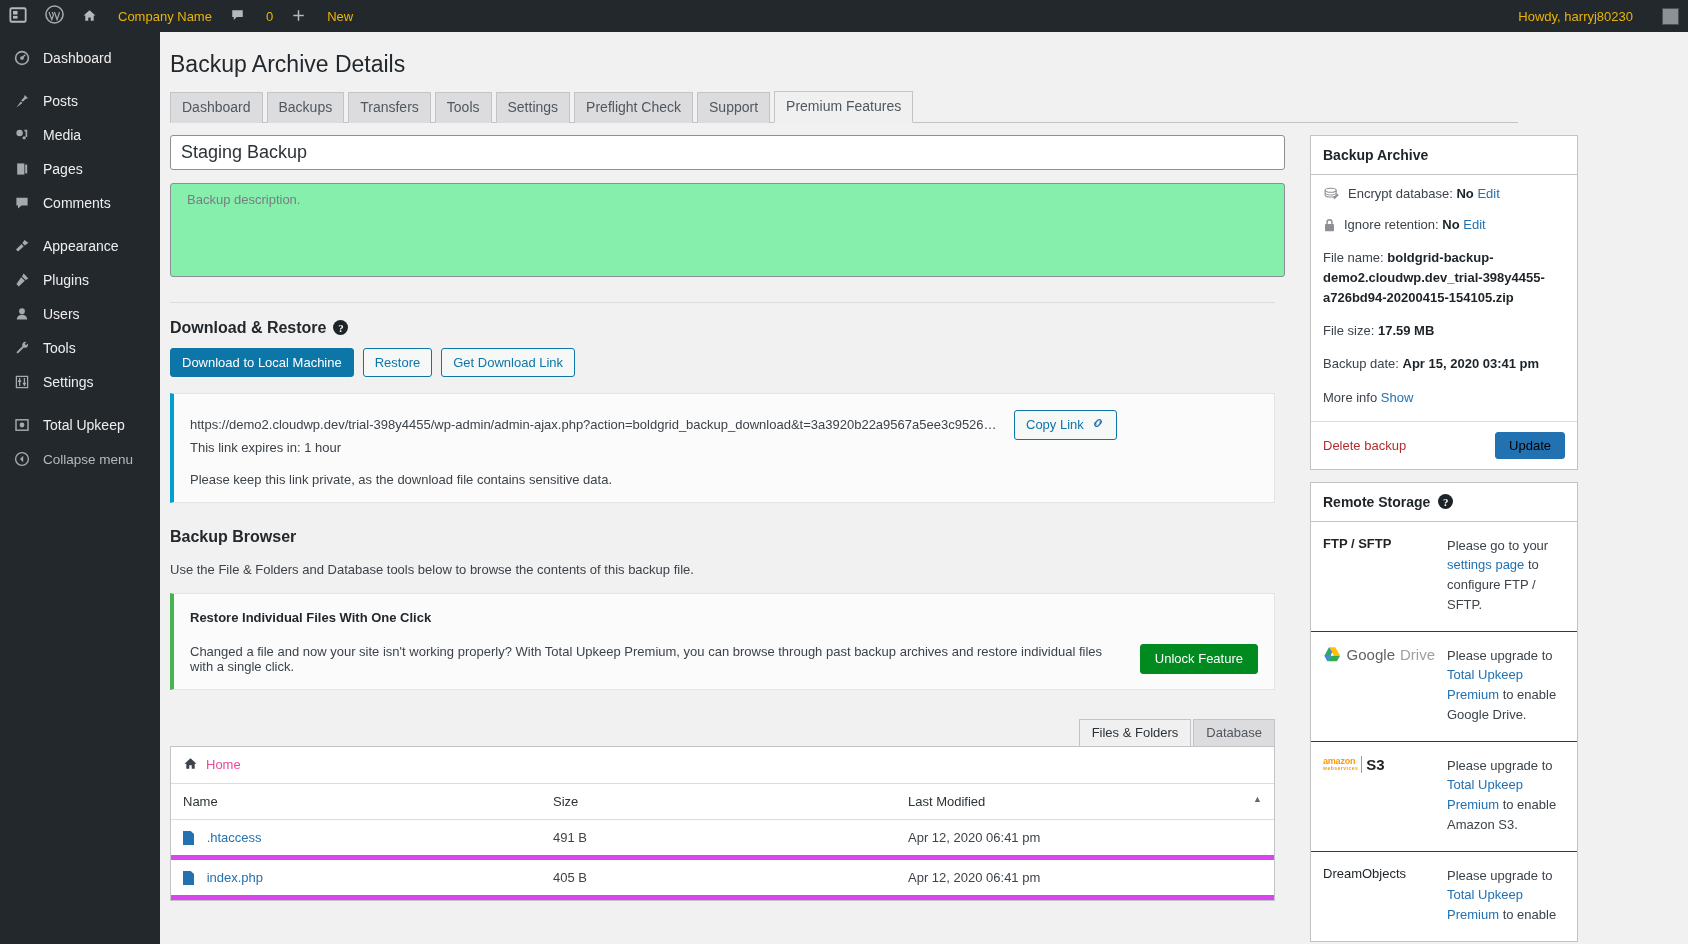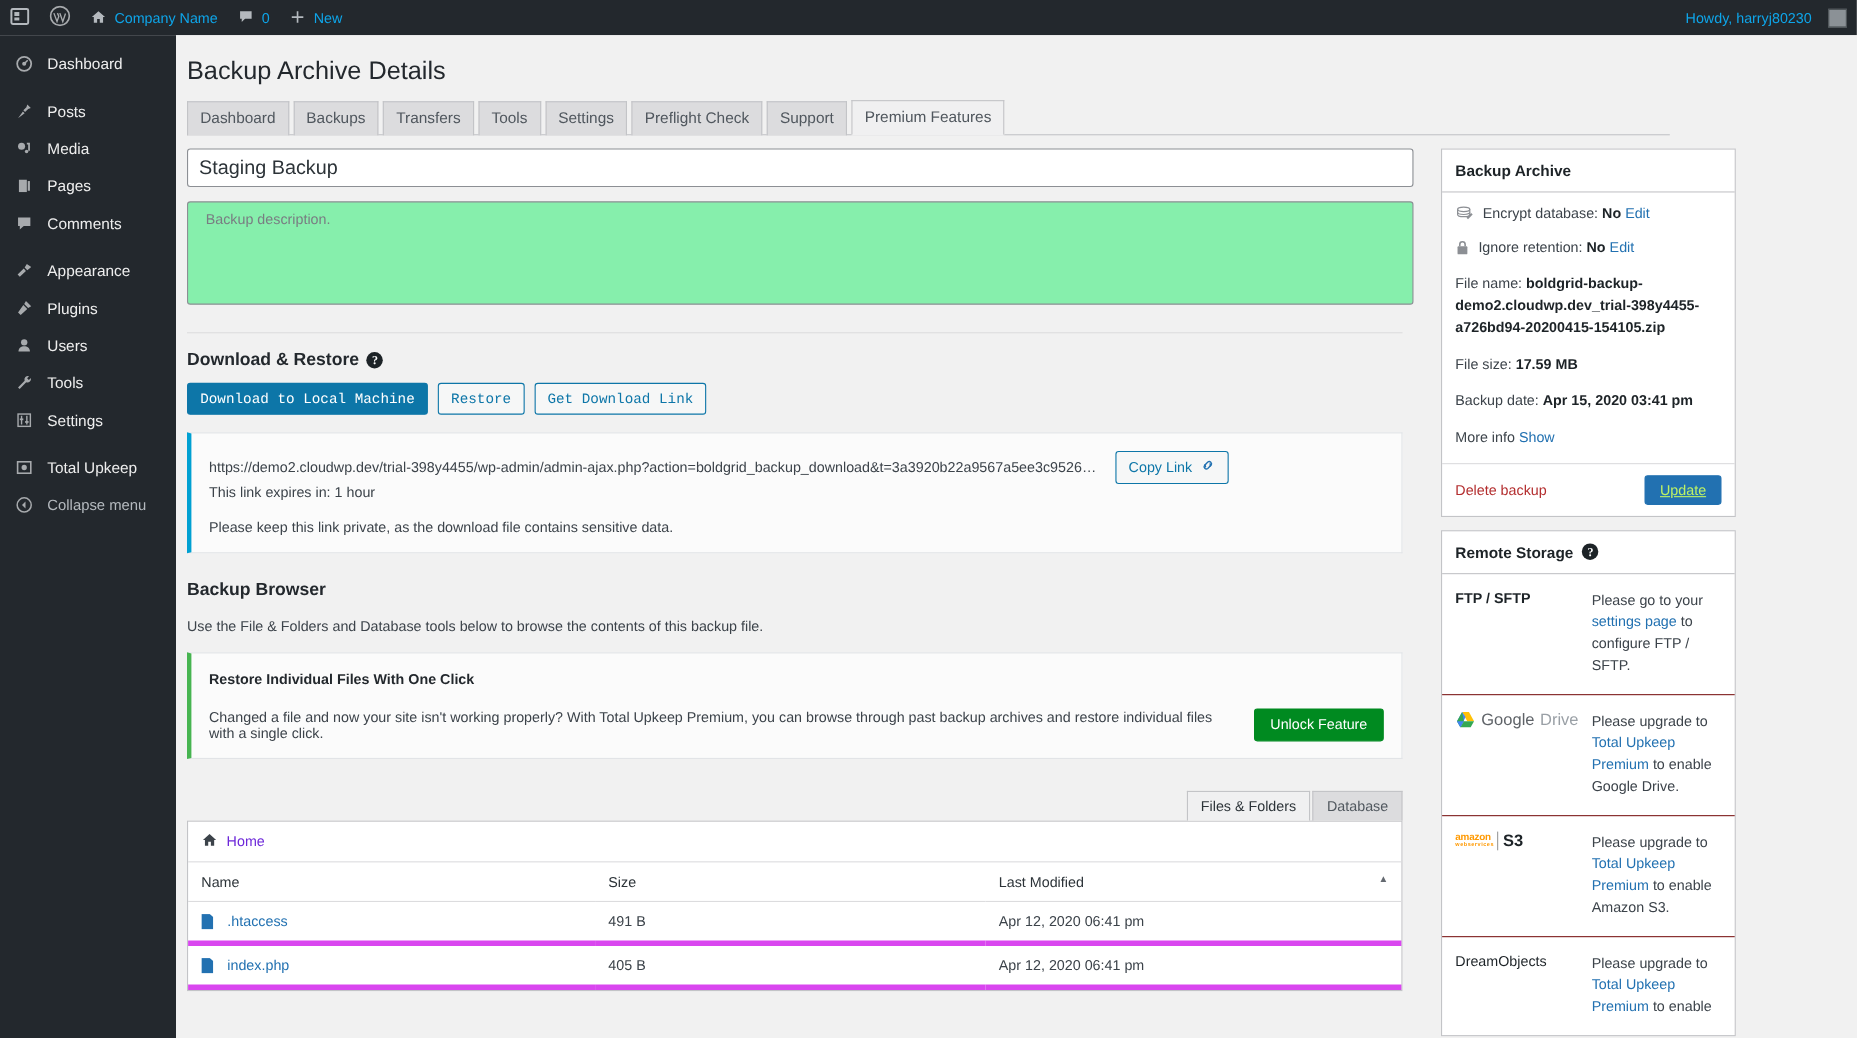--- a/index.html
+++ b/index.html
@@ -13,22 +13,22 @@
     overflow:hidden;
   }
 
   
   #adminbar {
     position:absolute; top:0; left:0; width:1688px; height:32px;
     background:#23282d; color:#b4b9be; font-size:13px;
     display:flex; align-items:center;
   }
   #adminbar .ab-item {
-    display:flex; align-items:center; gap:7px;
-    height:32px; padding:0 9px; color:#0ea5e9; cursor:pointer;
+    display:flex; align-items:center; gap:21px;
+    height:32px; padding:0 9px; color:#eab308; cursor:pointer;
     white-space:nowrap;
   }
   #adminbar .ab-right { margin-left:auto; display:flex; align-items:center; }
   .glyph { display:inline-block; line-height:1; }
   .wp-logo { font-size:19px; color:#a7aaad; }
   .avatar-sq {
     width:17px; height:17px; background:#8b9196; border:1px solid #4a5054;
     display:inline-block; margin-left:8px;
   }
 
@@ -108,21 +108,21 @@
   }
 
   
   .btn {
     display:inline-flex; align-items:center; justify-content:center;
     height:29px; padding:0 11px; font-size:13px; border-radius:3px;
     cursor:pointer; white-space:nowrap; line-height:1;
   }
   .btn-primary { background:#0d76a8; border:1px solid #0d76a8; color:#fff; font-weight:normal; }
   .btn-secondary { background:#f6f7f7; border:1px solid #0d76a8; color:#0d76a8; }
-  .btn-row { display:flex; gap:9px; align-items:flex-end;font-family:Liberation Mono, monospace; }
+  .btn-row { display:flex; gap:9px; align-items:flex-end; }
 
   
   .notice-box {
     background:#fbfbfb; border:1px solid #e2e4e7; border-left:4px solid #00a0d2;
     margin-top:16px; width:1105px; padding:16px 16px 15px 16px;
   }
   .notice-green { border-left-color:#46b450; }
   .link-line { display:flex; align-items:center; gap:0; }
   .link-url {
     font-size:13px; color:#3c434a; white-space:nowrap; overflow:hidden;
@@ -154,21 +154,21 @@
   .fb-tab {
     background:#f0f0f1; border:1px solid #c3c4c7; border-bottom:none;
     padding:5px 12px 6px; font-size:13px; color:#2c3338; cursor:pointer;
   }
   .fb-tab.inactive { background:#dcdcde; color:#50575e; }
   .fb-panel { width:1105px; background:#fff; border:1px solid #c3c4c7; }
   .fb-crumb {
     display:flex; align-items:center; gap:8px;
     padding:9px 12px; border-bottom:1px solid #dcdcde; font-size:13px;
   }
-  .fb-crumb a { color:#6d28d9; text-decoration:none; }
+  .fb-crumb a { color:#ec4899; text-decoration:none; }
   table.fb { width:100%; border-collapse:collapse; font-size:13px; }
   table.fb th {
     text-align:left; font-weight:normal; color:#2c3338;
     padding:10px 12px; border-bottom:1px solid #dcdcde; font-size:13px;
   }
   table.fb td { padding:10px 12px; border-bottom:5px solid #d946ef; color:#3c434a; }
   table.fb td.name a { color:#2271b1; text-decoration:none; }
   .c-name { width:370px; } .c-size { width:355px; } .c-mod { }
   .sort-arrow { float:right; color:#646970; font-size:9px; }
   .file-ico {
@@ -189,22 +189,22 @@
   .pb-body p { margin:0 0 13px 0; line-height:1.55; }
   .pb-body p:last-child { margin-bottom:0; }
   .pb-body a { color:#2271b1; }
   .b { font-weight:bold; color:#1d2327; }
   .pb-foot {
     border-top:1px solid #dcdcde; padding:10px 12px;
     display:flex; align-items:center; justify-content:space-between;
   }
   .del-link { color:#b32d2e; text-decoration:none; font-size:13px; cursor:pointer; }
   .update-btn {
-    background:#2271b1; border:1px solid #2271b1; color:#bef264;
-    padding:5px 13px; border-radius:3px; font-size:13px; cursor:pointer;text-decoration:underline;
+    background:#2271b1; border:1px solid #2271b1; color:#000000;
+    padding:5px 13px; border-radius:3px; font-size:13px; cursor:pointer;
   }
   .db-ico { width:17px; height:17px; color:#8c8f94; }
   .lock-ico { width:13px; height:17px; display:inline-block; }
 
   
   .rs-row {
     display:flex; gap:12px; padding:14px 12px 16px;
     border-bottom:1px solid #7f1d1d; font-size:13px;
   }
   .rs-row:last-child { border-bottom:none; }

